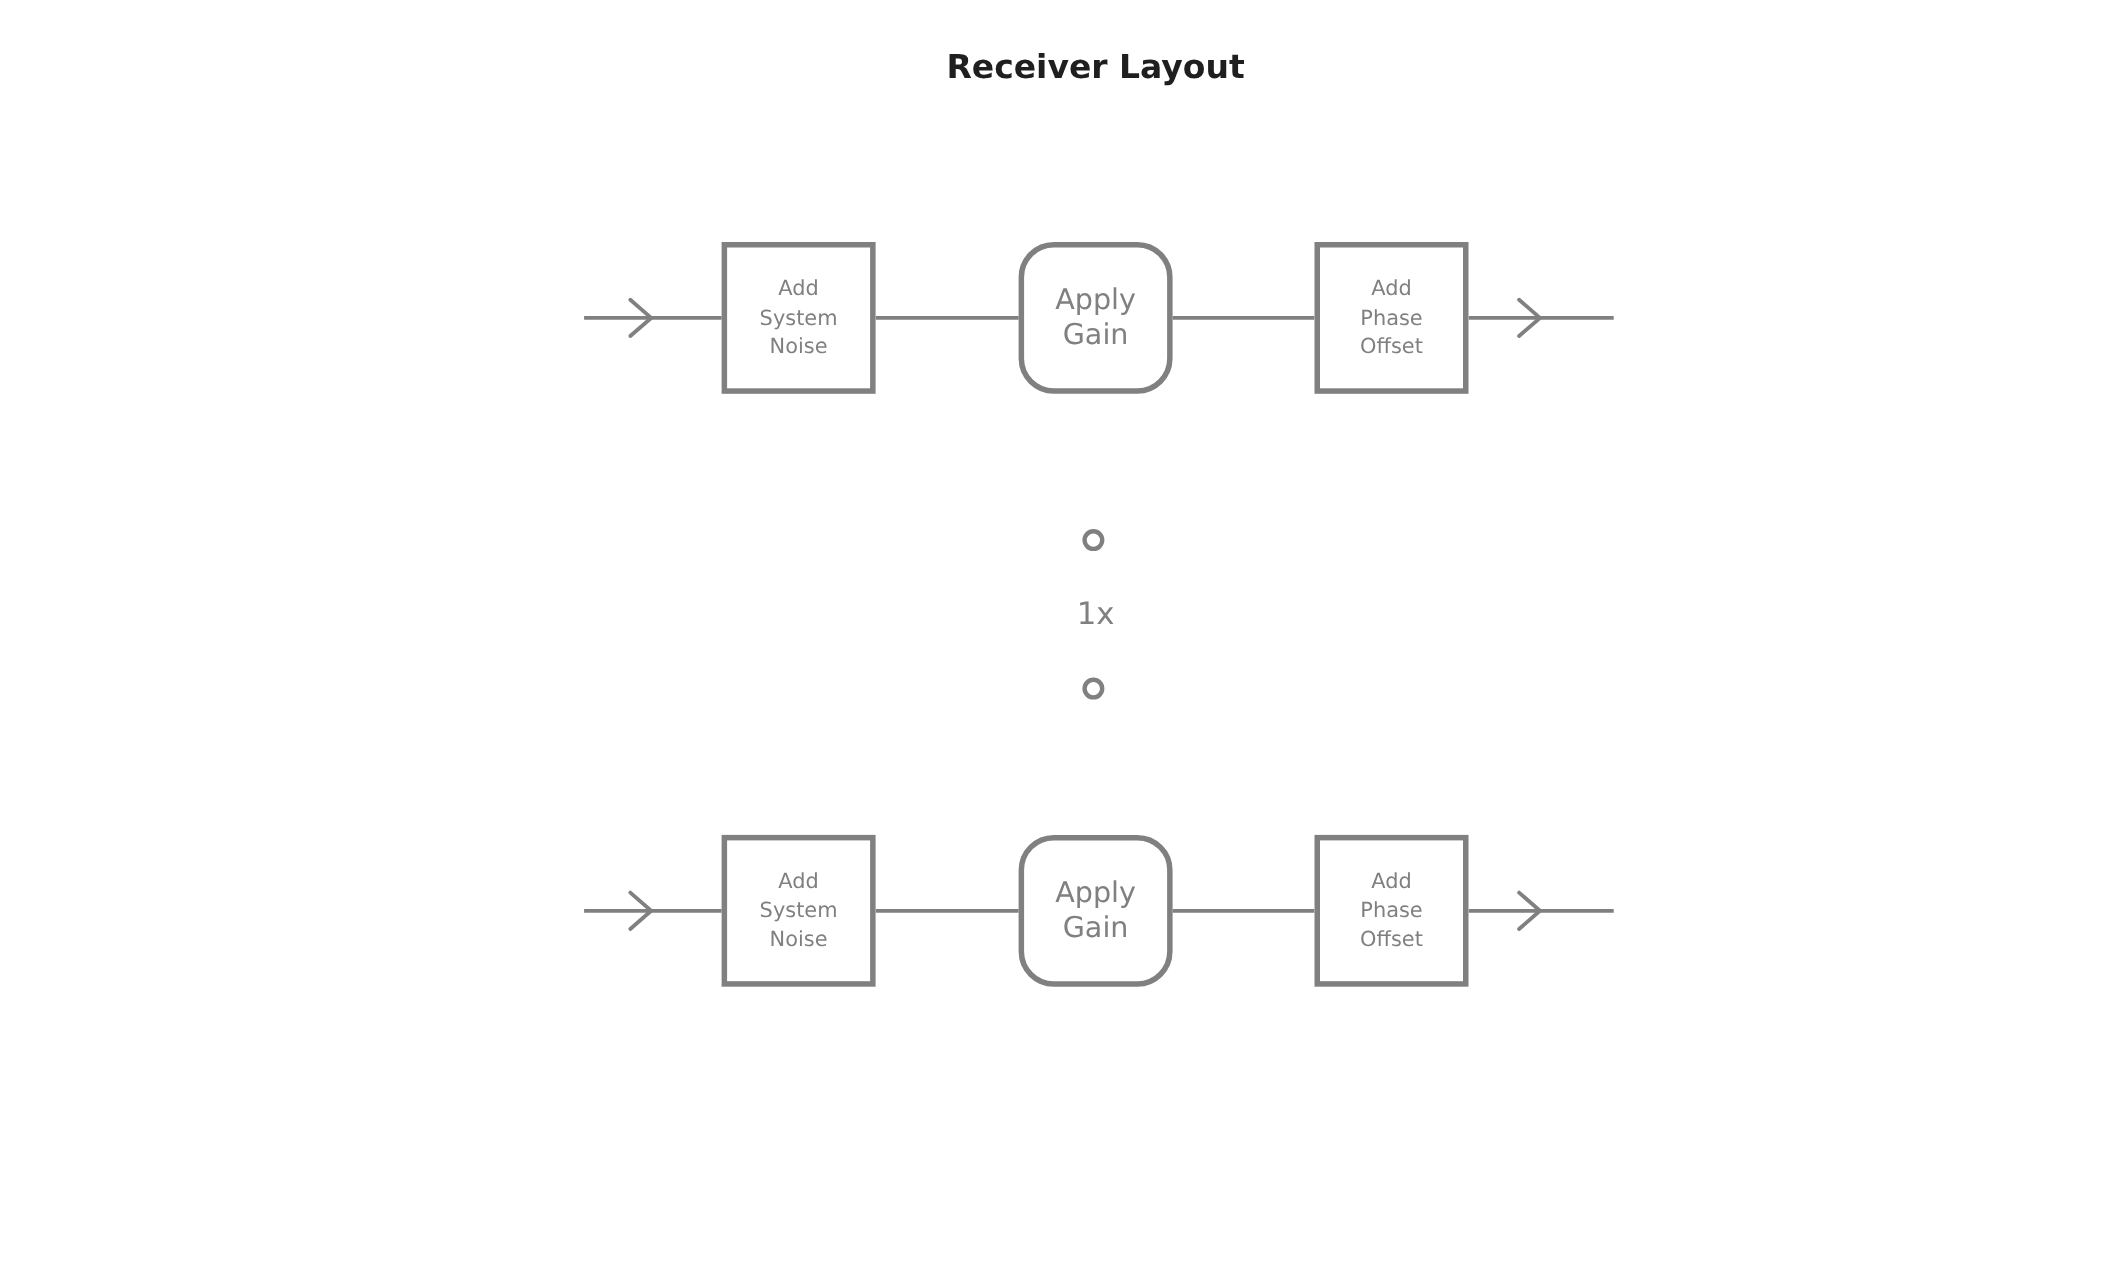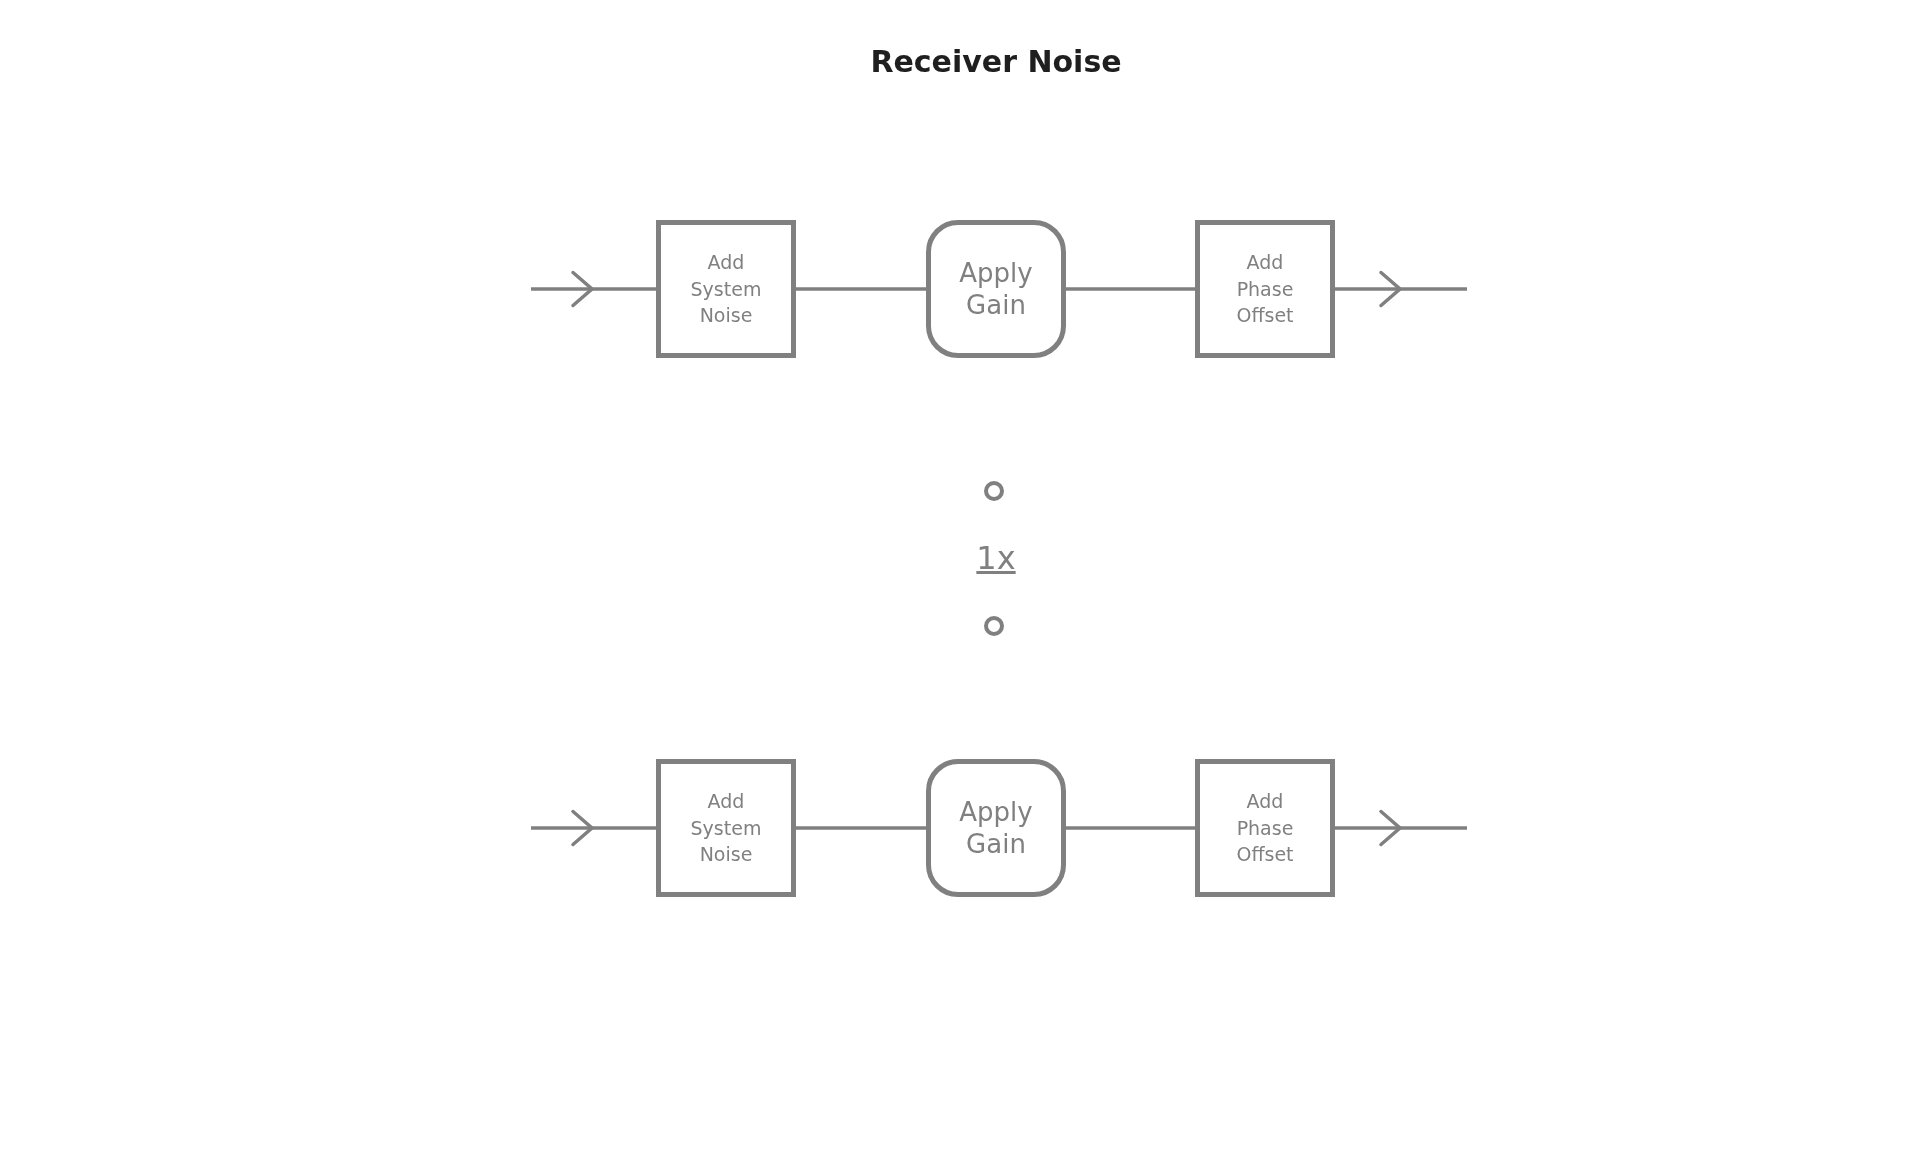--- a/index.html
+++ b/index.html
@@ -69,32 +69,31 @@
   .block.large-text {
     font-size: 26px;
     line-height: 1.25;
     border-radius: 32px;
   }
   .repeat-label {
     position: absolute;
     left: 996px;
     top: 558px;
     transform: translate(-50%, -50%);
-    font-size: 32px;
+    font-size: 28px;
     color: var(--gray, #808080);
     white-space: nowrap;
-    text-decoration: underline;
   }
 </style>
 </head>
 <body>
 
 <div class="canvas">
 
-  <div class="figure-title">Receiver Noise</div>
+  <div class="figure-title">Receiver Layout</div>
 
   <svg class="wires" viewBox="0 0 1922 1157" aria-hidden="true">
 
     <g>
       <line x1="531" y1="289" x2="657" y2="289"></line>
       <polyline points="573,272.5 592,289 573,305.5"></polyline>
       <line x1="796" y1="289" x2="926" y2="289"></line>
       <line x1="1066" y1="289" x2="1195" y2="289"></line>
       <line x1="1335" y1="289" x2="1467" y2="289"></line>
       <polyline points="1381,272.5 1400,289 1381,305.5"></polyline>

